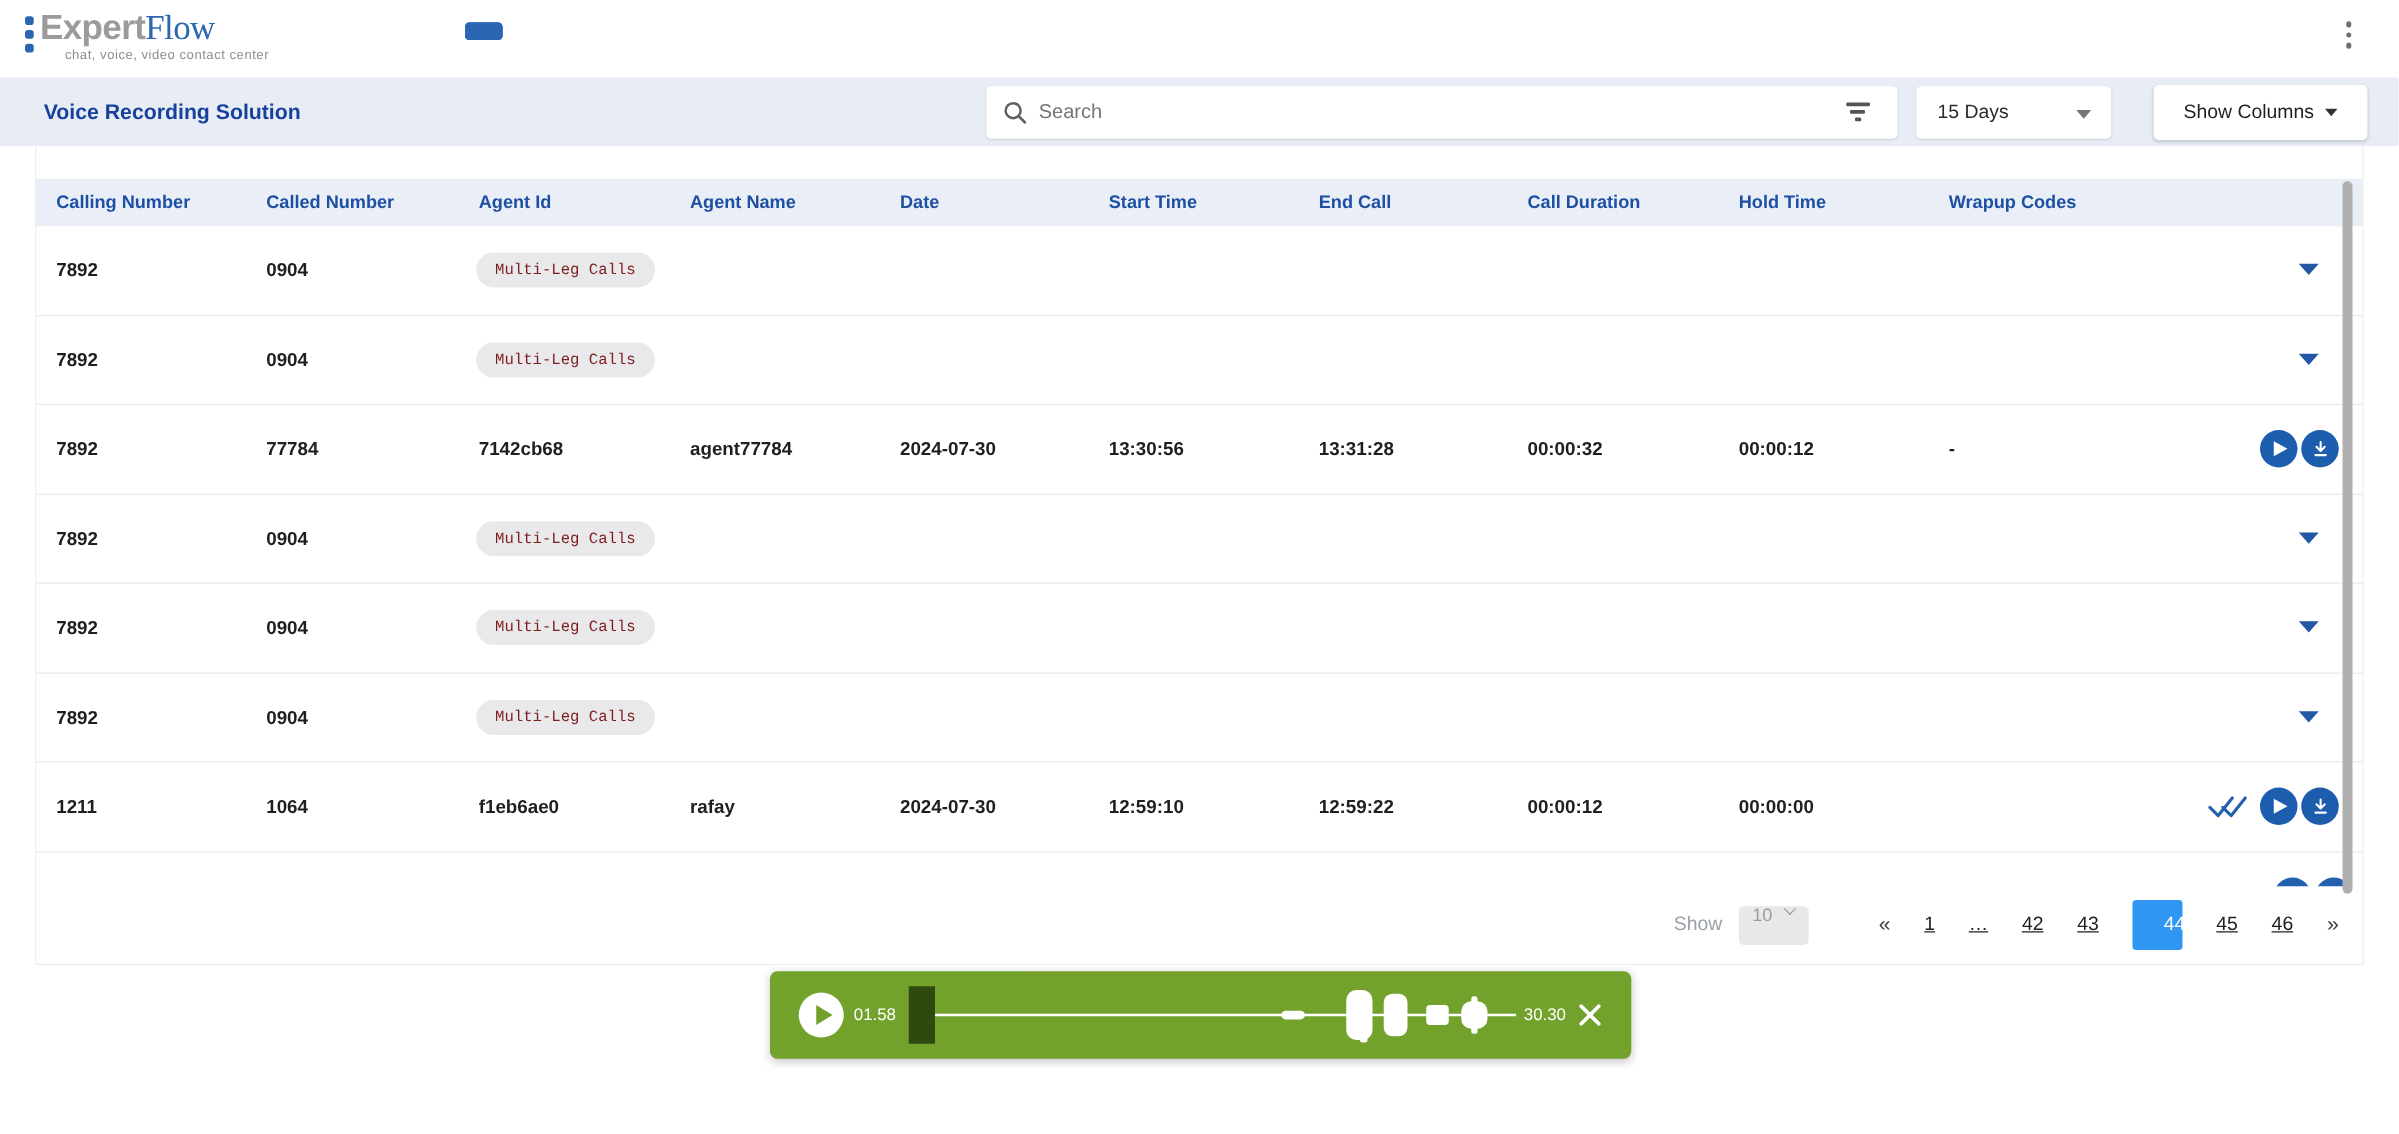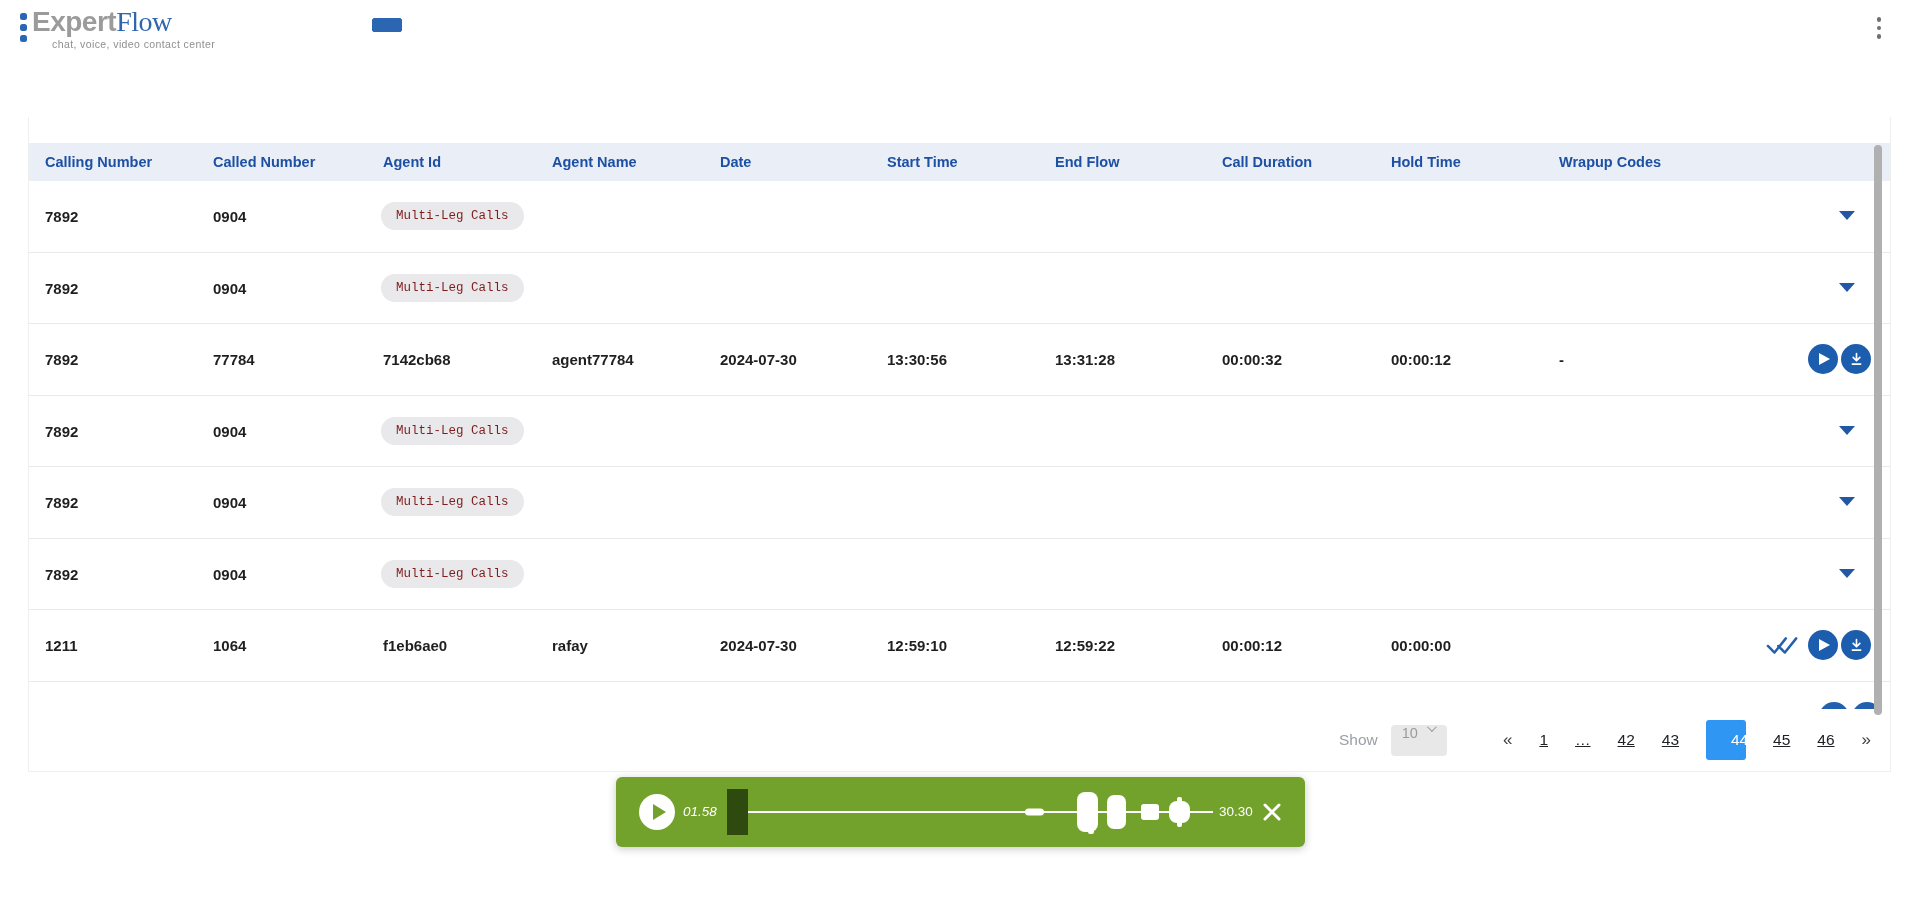--- a/index.html
+++ b/index.html
@@ -66,21 +66,21 @@
   .pagination .nav { color:#3c4043; font-size:17px; cursor:pointer; }
   .pagination .pg { color:#202124; text-decoration:underline; cursor:pointer; }
   .pagination .pg.ell { text-decoration:underline; }
   .pagination .active { width:40px; height:40px; background:#2f96f3; color:#fff; border-radius:3px; display:flex; align-items:center; justify-content:center; text-decoration:none; font-weight:500; cursor:pointer;padding-left:27px; }
 
   
   .player { position:absolute; left:616px; top:777px; width:689px; height:70px; background:#73a22c; border-radius:6px; box-shadow:0 2px 8px rgba(0,0,0,.22); }
   .pp-btn { position:absolute; left:23px; top:17px; width:36px; height:36px; background:#fff; border-radius:50%; display:flex; align-items:center; justify-content:center; cursor:pointer; }
   .pp-btn .tri { width:0; height:0; border-left:13px solid #73a22c; border-top:8px solid transparent; border-bottom:8px solid transparent; margin-left:4px; }
   .pp-time { position:absolute; top:0; height:70px; line-height:70px; font-size:13.5px; color:#fff; }
-  .pp-cur { left:67px;font-style:italic; } .pp-tot { left:603px; }
+  .pp-cur { left:67px; } .pp-tot { left:603px; }
   .pp-cursor { position:absolute; left:111px; top:12px; width:21px; height:46px; background:#2e4a0e; cursor:ew-resize; }
   .pp-wave { position:absolute; left:132px; top:12px; cursor:pointer; }
   .pp-close { position:absolute; left:646px; top:25px; width:20px; height:20px; cursor:pointer; }
 </style>
 </head>
 <body>
 
 <div class="canvas">
 
   <div class="topbar">
@@ -102,31 +102,57 @@
       <span class="logo-word"><span class="p1">Expert</span><span class="p2">Flow</span></span>
     </div>
     <div class="logo-tag">chat, voice, video contact center</div>
     <div class="kebab">
         <i></i>
         <i></i>
         <i></i>
       </div>
   </div>
 
+  <div class="band">
+    <div class="page-title">Voice Recording Solution</div>
+
+    <div class="searchbox">
+      <svg class="search-glyph" viewBox="0 0 20 20">
+          <circle cx="8.5" cy="8.5" r="6" fill="none" stroke="#616161" stroke-width="2"></circle>
+          <line x1="13" y1="13" x2="18" y2="18" stroke="#616161" stroke-width="2" stroke-linecap="round"></line>
+        </svg>
+      <input type="text" placeholder="Search" style="">
+      <div class="filter-glyph">
+          <i></i>
+          <i></i>
+          <i></i>
+        </div>
+    </div>
+
+    <div class="daterange">
+      <span class="txt">15 Days</span>
+      <span class="caret-dn"></span>
+    </div>
+
+    <div class="showcols">
+      <span>Show Columns</span>
+      <span class="sc-caret"></span>
+    </div>
+  </div>
 
   <div class="card">
 
     <div class="thead">
       <span class="hc h0">Calling Number</span>
       <span class="hc h1">Called Number</span>
       <span class="hc h2">Agent Id</span>
       <span class="hc h3">Agent Name</span>
       <span class="hc h4">Date</span>
       <span class="hc h5">Start Time</span>
-      <span class="hc h6">End Flow</span>
+      <span class="hc h6">End Call</span>
       <span class="hc h7">Call Duration</span>
       <span class="hc h8">Hold Time</span>
       <span class="hc h9">Wrapup Codes</span>
     </div>
 
     <div class="rows">
 
       <div class="row">
         <span class="cell c0">7892</span>
         <span class="cell c1">0904</span>

